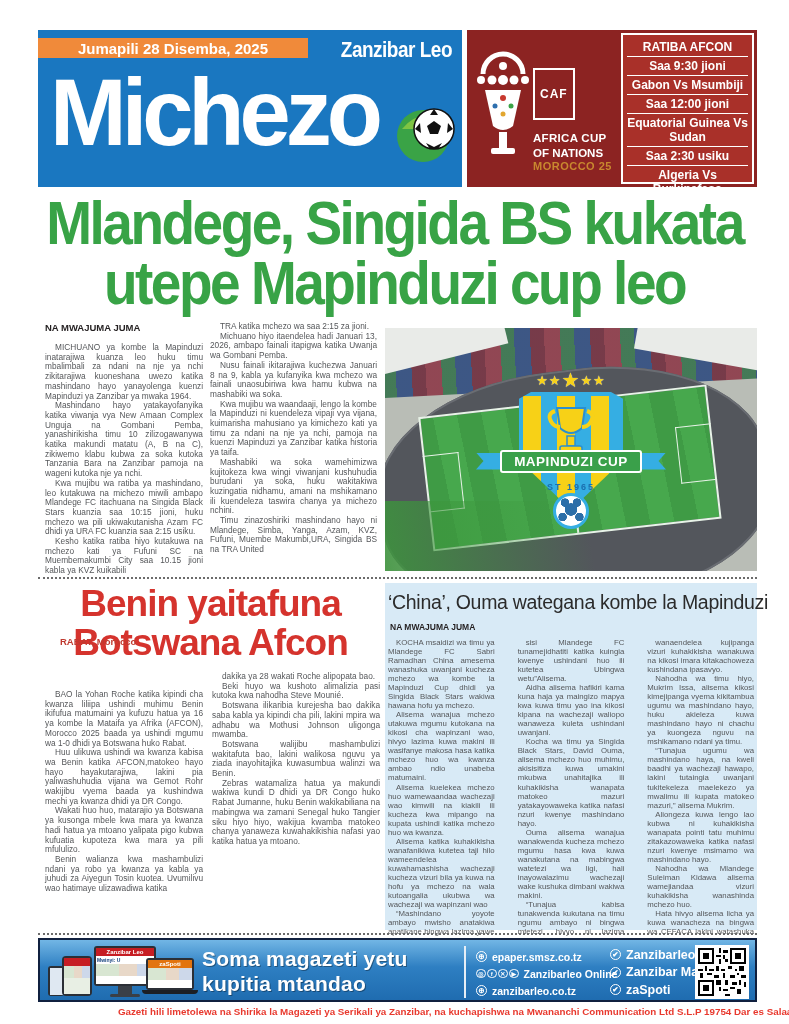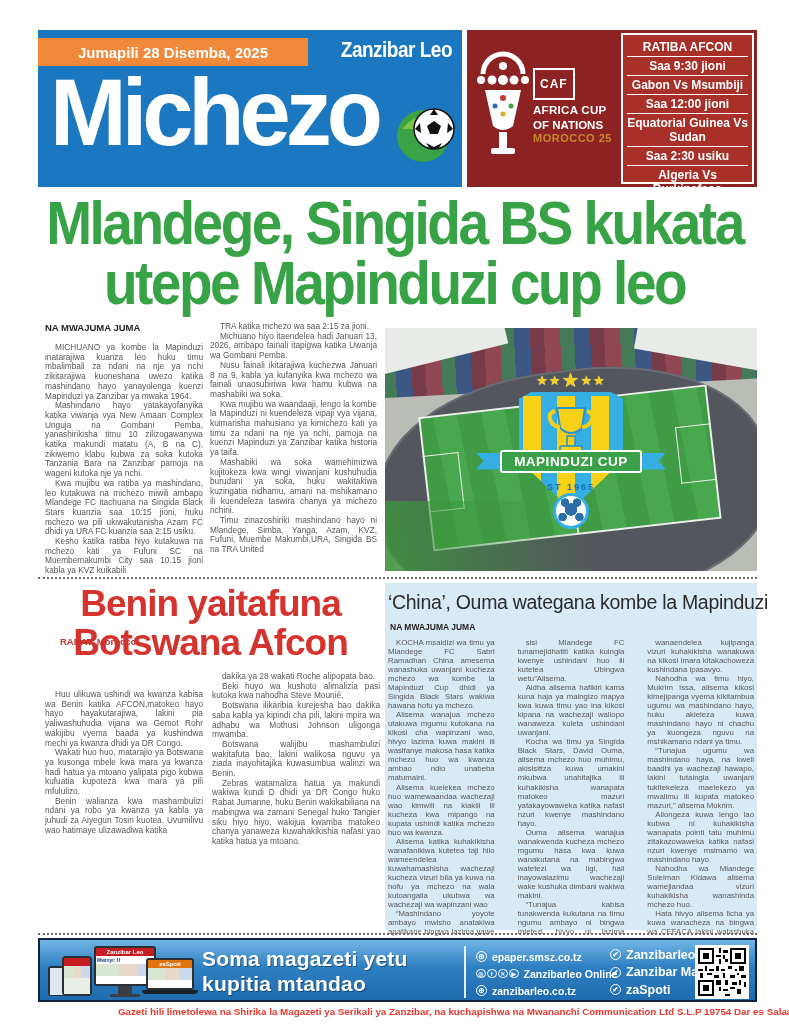--- a/index.html
+++ b/index.html
@@ -2,35 +2,35 @@
 <html><head>
 <meta charset="utf-8">
 <style>
   * { margin:0; padding:0; box-sizing:border-box; }
   html,body { background:#ffffff; }
   body { font-family:"Liberation Sans", sans-serif; }
   #page { position:relative; width:789px; height:1024px; background:#fff; overflow:hidden; }
 
   
   .masthead { position:absolute; left:38px; top:30px; width:424px; height:157px; background:#1a77c0; }
-  .datebar { position:absolute; left:0; top:8px; width:270px; height:28px; background:#f08a3a; color:#fff;
+  .datebar { position:absolute; left:0; top:8px; width:270px; height:20px; background:#f08a3a; color:#fff;
              font-size:15px; font-weight:bold; display:flex; align-items:center; justify-content:center; }
   .brand { position:absolute; right:10px; top:9px; color:#fff; font-size:19px; font-weight:bold;
            letter-spacing:-0.5px; transform:scaleY(1.15); }
   .michezo { position:absolute; left:12px; top:30px; color:#fff; font-size:92px; font-weight:bold;
              letter-spacing:-5px; transform:scaleY(1.02); white-space:nowrap; }
   .ball-wrap { position:absolute; right:2px; bottom:18px; width:70px; height:70px; }
 
   .afcon-panel { position:absolute; left:467px; top:30px; width:290px; height:157px; background:#8c2322; }
   .caf-zone { position:absolute; left:0; top:0; width:150px; height:157px; }
   .caf-trophy { position:absolute; left:6px; top:18px; }
   .caf-text { position:absolute; left:66px; top:38px; width:84px; }
   .caf-box { display:inline-block; border:2px solid #fff; color:#fff; font-weight:bold; font-size:12px;
-             padding:7px 5px; letter-spacing:1px; }
-  .caf-line1 { color:#fff; font-weight:bold; font-size:11.5px; margin-top:4px; letter-spacing:0.3px; }
+             padding:17px 5px; letter-spacing:1px; }
+  .caf-line1 { color:#fff; font-weight:bold; font-size:11.5px; margin-top:12px; letter-spacing:0.3px; }
   .caf-line2 { color:#fff; font-weight:bold; font-size:11.5px; margin-top:3px; }
   .caf-line3 { color:#c8882f; font-weight:bold; font-size:11px; margin-top:1px; letter-spacing:0.5px; }
 
   .ratiba { position:absolute; right:3px; top:3px; width:133px; height:151px; background:#a93029;
             border:2px solid #fff; padding:3px 4px 0 4px; }
   .ratiba div { color:#fff; font-weight:bold; font-size:12px; text-align:center;
                 border-bottom:1px solid #fff; padding:1.5px 0 2.5px 0; }
   .ratiba div:last-child { border-bottom:none; }
   .ratiba .rt-title { font-size:12px; }
 
@@ -270,20 +270,21 @@
   </div>
 
   <div class="dotsep" style="top:577px"></div>
 
   <div class="benin-headline">
     <div>Benin yaitafuna</div>
     <div>Botswana Afcon</div>
   </div>
   <div class="rabat">RABAT, Morocco</div>
   <div class="col c-ben1 copy">
+    <p>BAO la Yohan Roche katika kipindi cha kwanza liliipa ushindi muhimu Benin ikifufua matumaini ya kufuzu hatua ya 16 ya kombe la Mataifa ya Afrika (AFCON), Morocco 2025  baada ya ushindi mgumu wa 1-0 dhidi ya Botswana huko Rabat.</p>
     <p>Huu ulikuwa ushindi wa kwanza kabisa wa Benin katika AFCON,matokeo hayo hayo hayakutarajiwa, lakini pia yaliwashuhudia vijana wa Gemot Rohr wakijibu vyema baada ya kushindwa mechi ya kwanza dhidi ya DR Congo.</p>
     <p>Wakati huo huo, matarajio ya Botswana ya kusonga mbele kwa mara ya kwanza hadi hatua ya mtoano yalipata pigo kubwa kufuatia kupoteza kwa mara ya pili mfululizo.</p>
     <p>Benin walianza kwa mashambulizi ndani ya robo ya kwanza ya kabla ya juhudi za Aiyegun Tosin kuotea. Uvumilivu wao hatimaye ulizawadiwa katika</p>
   </div>
   <div class="col c-ben2 copy">
     <p>dakika ya 28 wakati Roche alipopata bao.</p>
     <p>Beki huyo wa kushoto alimalizia pasi kutoka kwa nahodha Steve Mounié.</p>
     <p>Botswana ilikaribia kurejesha bao dakika saba kabla ya kipindi cha pili, lakini mpira wa adhabu wa Mothusi Johnson uligonga mwamba.</p>
     <p>Botswana walijibu mashambulizi wakitafuta bao, lakini walikosa nguvu ya ziada inayohitajika kuwasumbua walinzi wa Benin.</p>
     <p>Zebras watamaliza hatua ya makundi wakiwa kundi D dhidi ya DR Congo huko Rabat Jumanne, huku Benin wakikabiliana na mabingwa wa zamani Senegal huko Tangier siku hiyo hiyo, wakijua kwamba matokeo chanya yanaweza kuwahakikishia nafasi yao katika hatua ya mtoano.</p>

